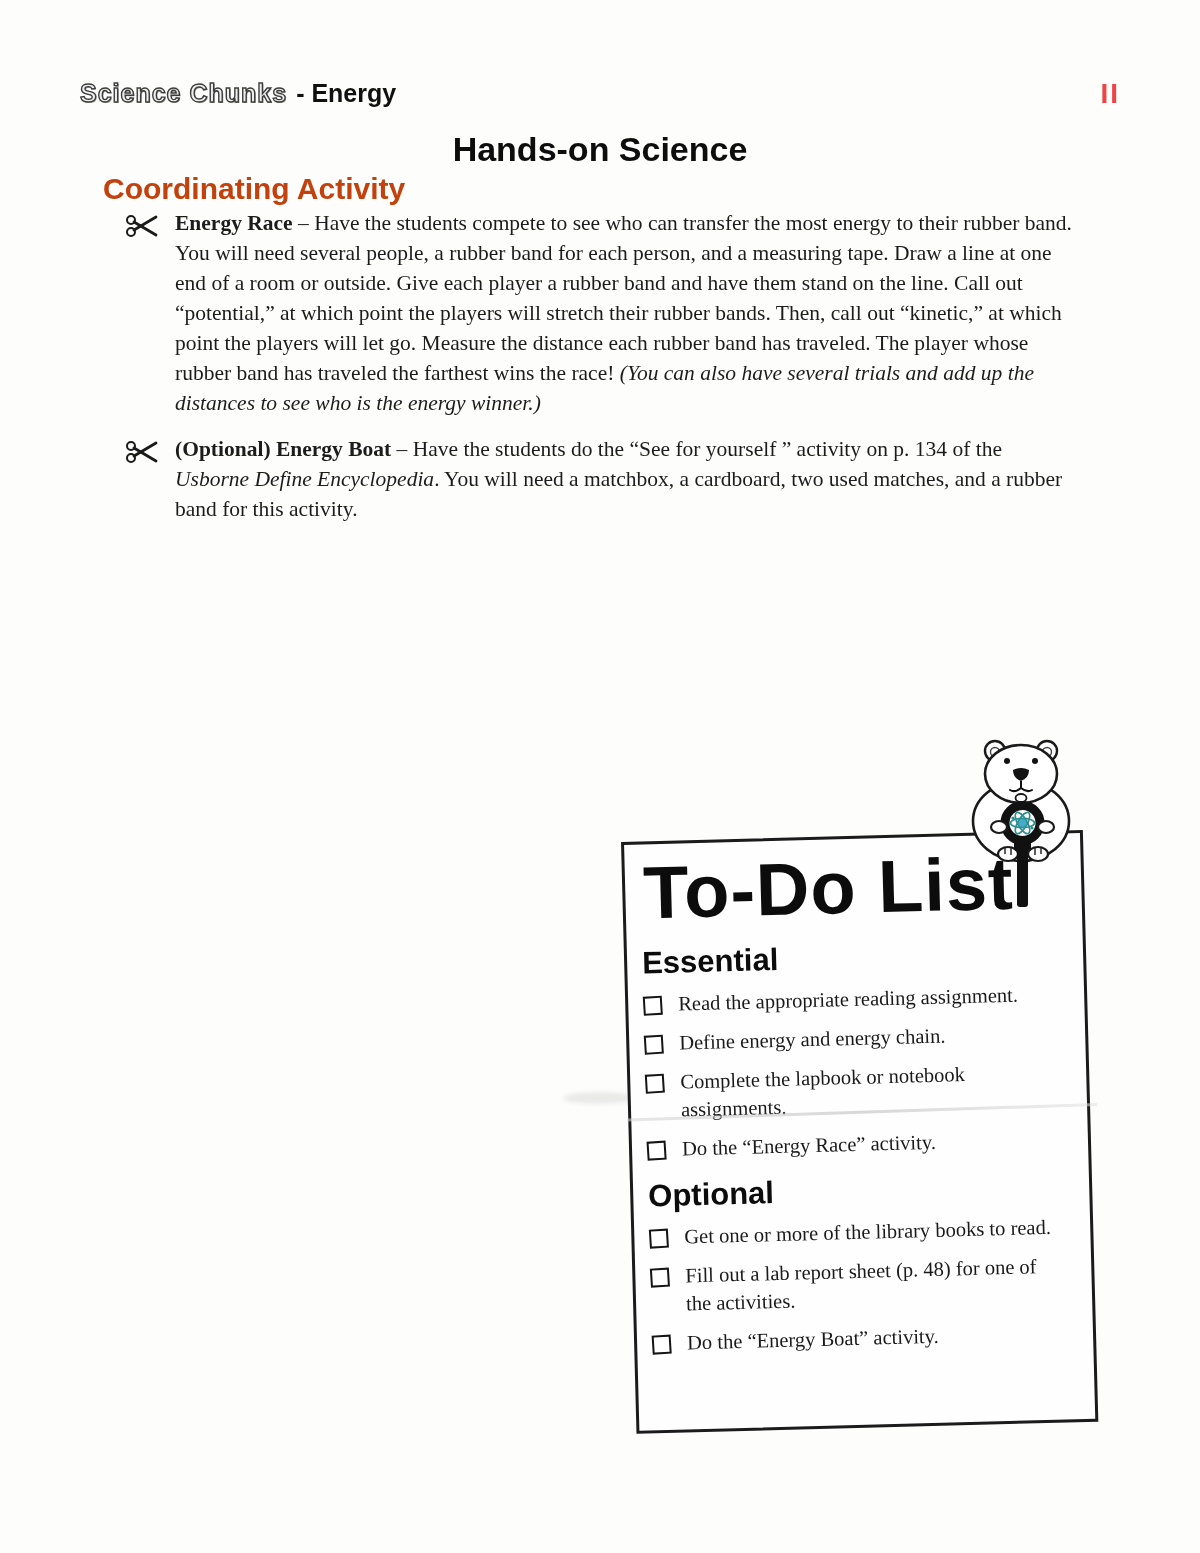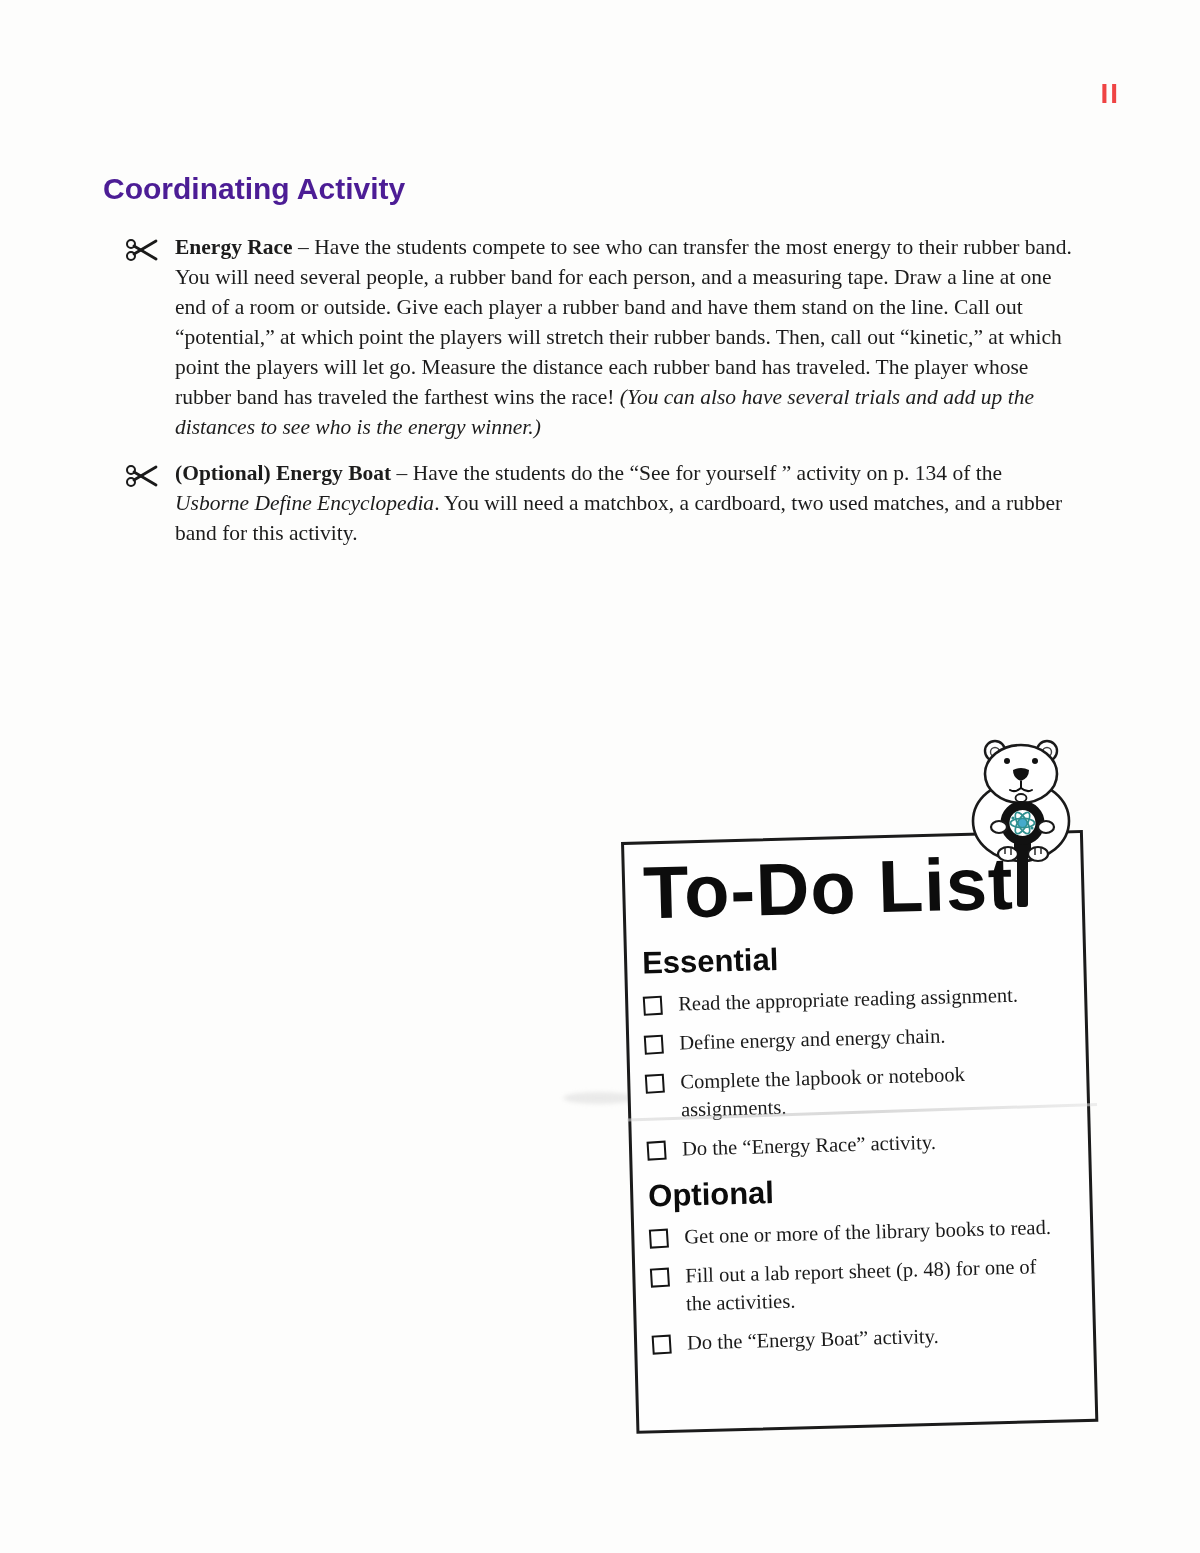--- a/index.html
+++ b/index.html
@@ -18,24 +18,24 @@
     text-shadow:1px 1px 0 #9a9a9a;letter-spacing:1px;
   }
   .topic{font-family:"Liberation Sans", sans-serif;font-weight:700;color:#101010;margin-left:9px;}
   .page-num{
     position:absolute;right:80px;top:78px;font-size:28px;letter-spacing:2px;
     font-family:"Liberation Sans", sans-serif;font-weight:700;color:#ef4444;
   }
 
   
   .page-title{position:absolute;left:0;top:130px;width:100%;text-align:center;font-size:34px;color:#0d0d0d;}
-  .section-heading{position:absolute;left:103px;top:172px;font-size:30px;color:#4c1d95;}
-
-  
-  .bullets{position:absolute;left:125px;top:232px;width:960px;display:flex;flex-direction:column;gap:16px;}
+  .section-heading{position:absolute;left:103px;top:172px;font-size:30px;color:#c2410c;}
+
+  
+  .bullets{position:absolute;left:125px;top:208px;width:960px;display:flex;flex-direction:column;gap:16px;}
   .bullet{display:flex;gap:13px;}
   .bullet-icon{flex:0 0 37px;padding-top:5px;}
   .bullet-text{font-size:21.5px;line-height:30px;width:905px;color:#1c1c1c;}
   .lead{font-weight:700;}
   .it{font-style:italic;}
 
   
   .todo-card{
     position:absolute;left:621px;top:842px;width:456px;height:586px;
     background:#fefefe;border:3px solid #1b1b1b;
@@ -61,22 +61,26 @@
   .mascot{position:absolute;left:966px;top:735px;width:114px;height:178px;z-index:3;}
 
   
   .footer{position:absolute;left:0;top:1460px;width:100%;text-align:center;font-size:20px;color:#0d0d0d;}
 </style>
 </head>
 <body>
 
 <div class="page">
 
+  <div class="header-row">
+    <span class="brand-outline">Science Chunks</span><span class="topic">- Energy</span>
+  </div>
   <div class="page-num">II</div>
 
+  <div class="page-title gothic">Hands-on Science</div>
   <div class="section-heading gothic">Coordinating Activity</div>
 
   <div class="bullets">
 
     <div class="bullet">
       <span class="bullet-icon">
         <svg width="34" height="26" viewBox="0 0 34 26">
           <circle cx="6" cy="7" r="4" fill="none" stroke="#1a1a1a" stroke-width="2"></circle>
           <circle cx="6" cy="19" r="4" fill="none" stroke="#1a1a1a" stroke-width="2"></circle>
           <line x1="9" y1="9" x2="31" y2="22" stroke="#1a1a1a" stroke-width="2.8" stroke-linecap="round"></line>

